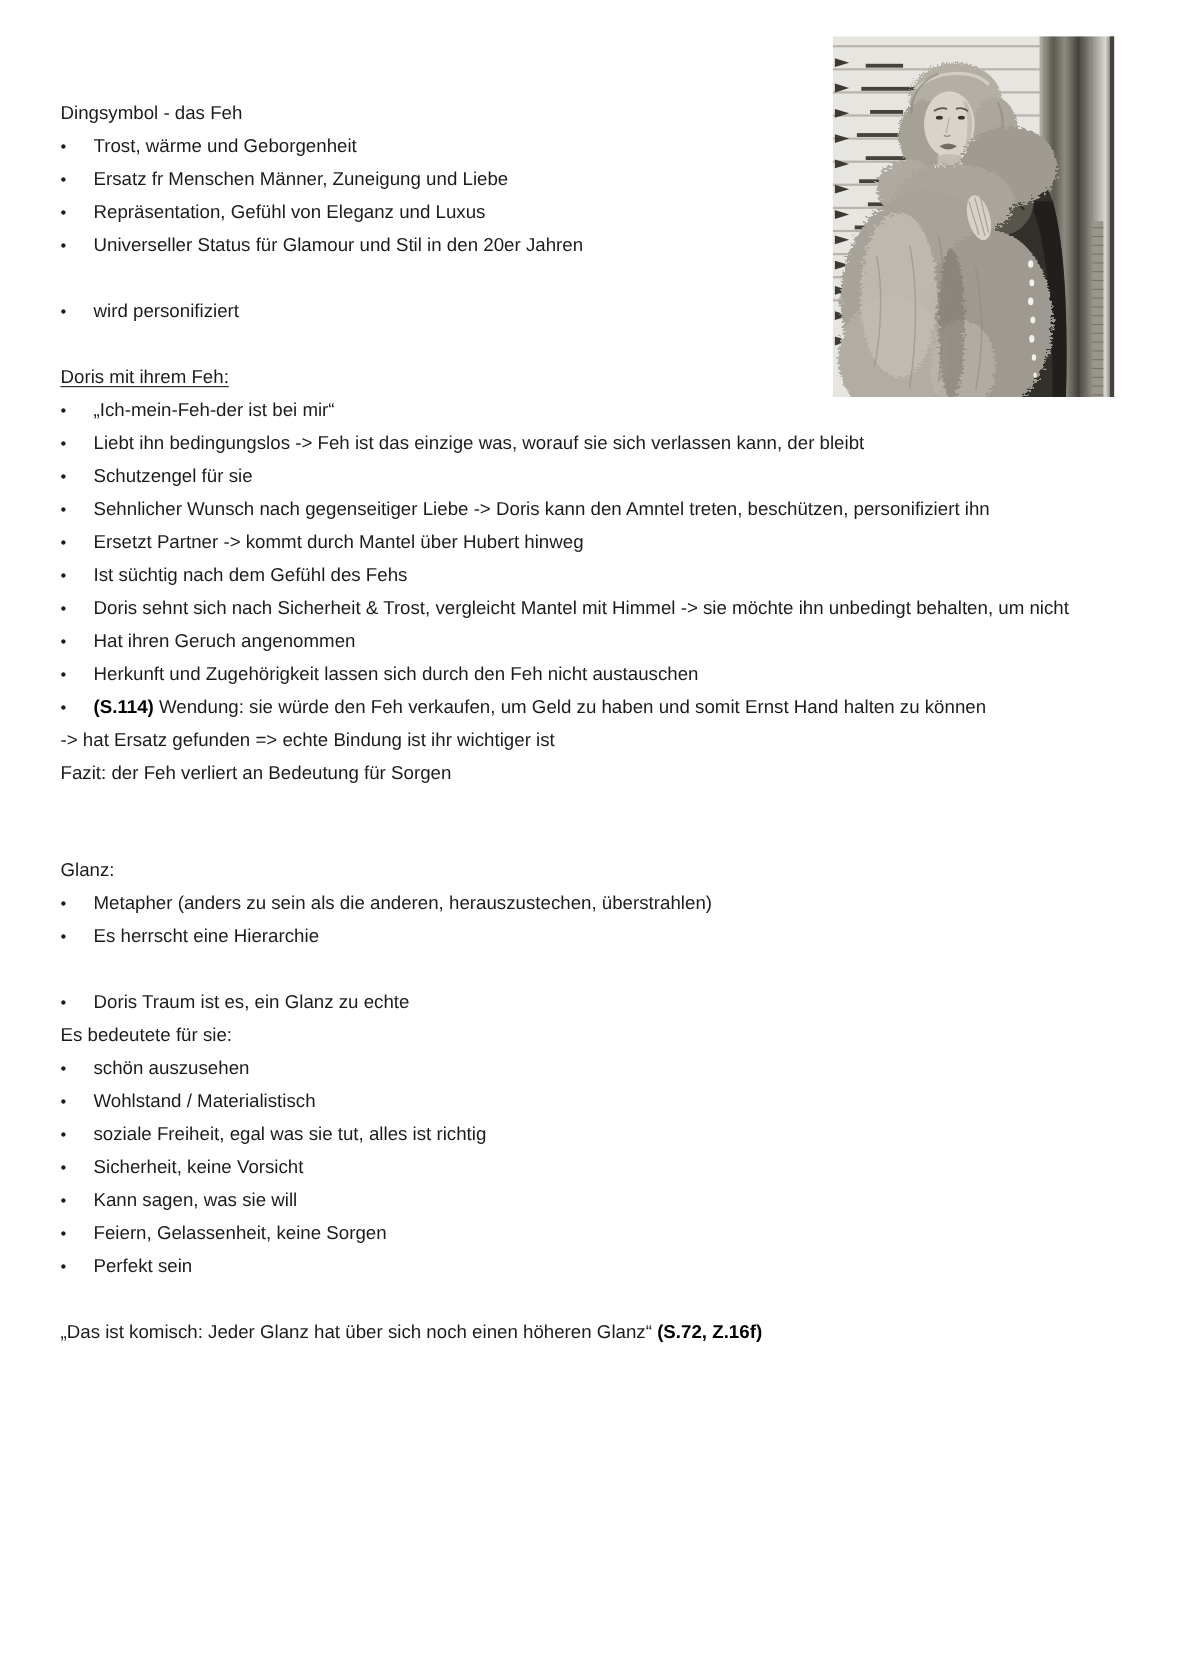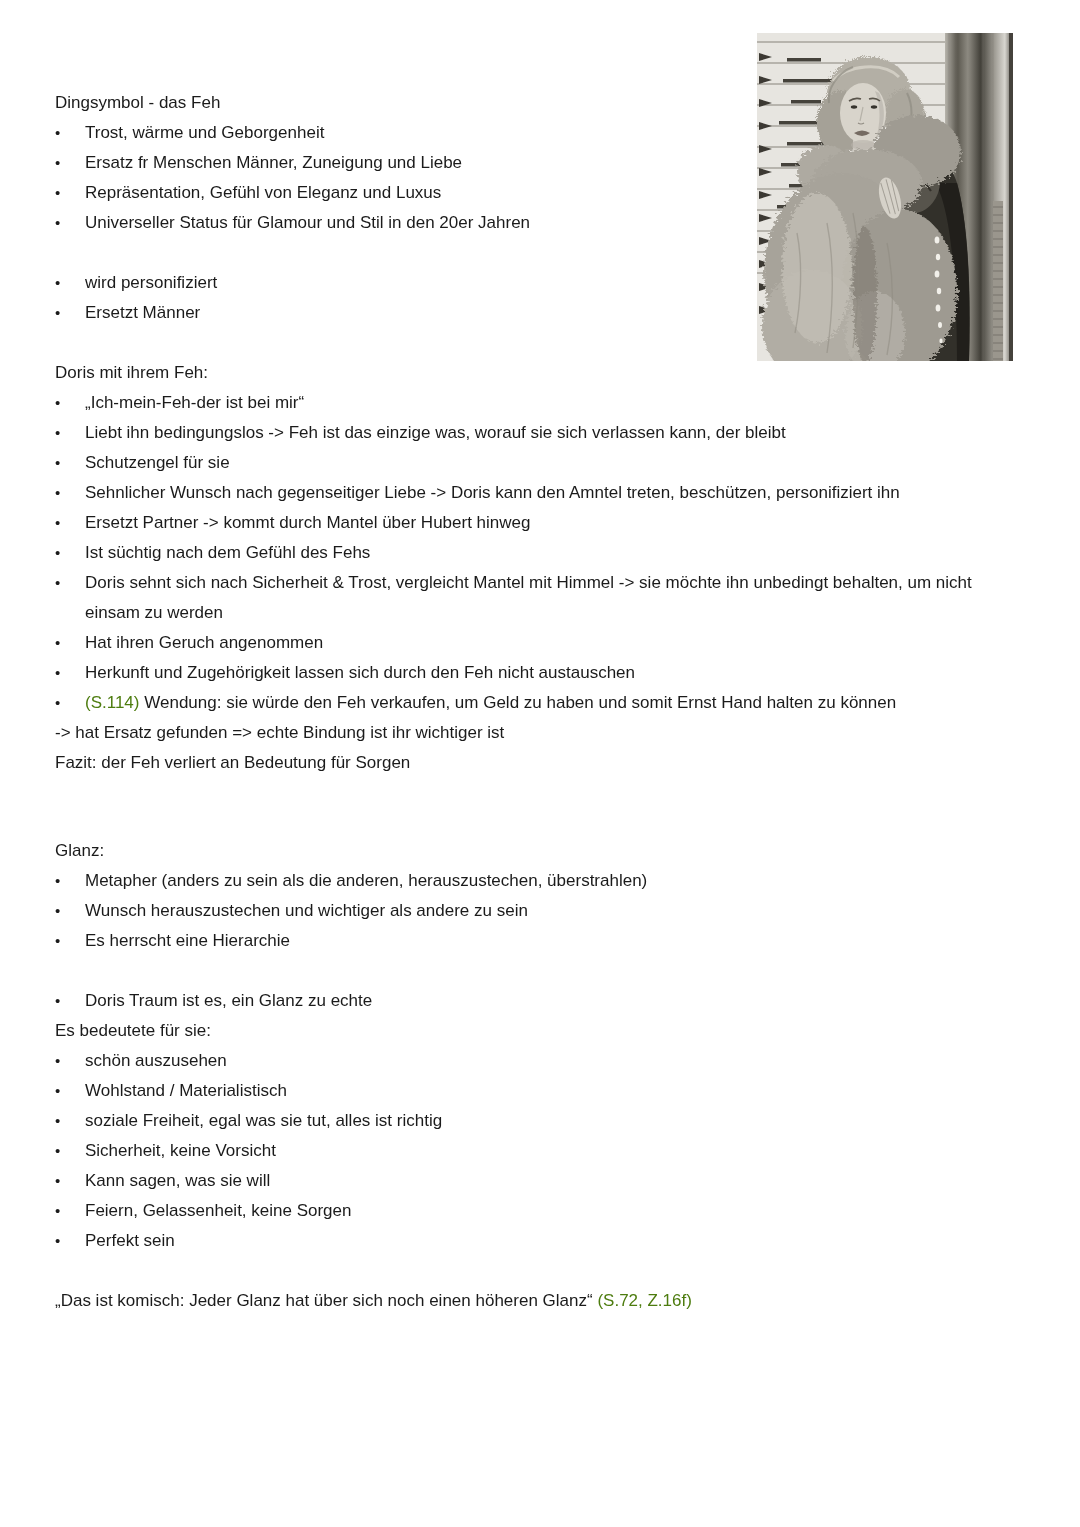--- a/index.html
+++ b/index.html
@@ -5,23 +5,23 @@
   html,body{margin:0;padding:0;}
   body{
     width:1080px;height:1527px;background:#ffffff;position:relative;
     font-family:"Liberation Sans","DejaVu Sans",sans-serif;
     overflow:hidden;
   }
   .content{position:absolute;left:55px;top:0;padding-top:88px;}
   .line{height:30px;line-height:30px;font-size:17px;color:#1b1b1b;white-space:nowrap;}
   .line .dot{display:inline-block;width:30px;font-size:15px;color:#1b1b1b;}
   .bold{font-weight:normal;}
-  .u{text-underline-offset:3px;}
+  .u{text-decoration:underline;text-underline-offset:3px;}
   .indent{padding-left:30px;}
-  .red{color:#4d7c0f;}
+  .red{color:#000000;font-weight:bold;}
   .gap30{height:30px;}
   .gap58{height:58px;}
   .photo{position:absolute;left:757px;top:33px;width:256px;height:328px;}
   .photo svg{display:block;width:256px;height:328px;}
 </style>
 </head>
 <body>
 
 <div class="photo">
   <svg viewBox="0 0 256 328" preserveAspectRatio="none">
@@ -193,46 +193,43 @@
   <div class="line bold">Dingsymbol - das Feh</div>
 
   <div class="line"><span class="dot">•</span><span>Trost, wärme und Geborgenheit</span></div>
   <div class="line"><span class="dot">•</span><span>Ersatz fr Menschen Männer, Zuneigung und Liebe</span></div>
   <div class="line"><span class="dot">•</span><span>Repräsentation, Gefühl von Eleganz und Luxus</span></div>
   <div class="line"><span class="dot">•</span><span>Universeller Status für Glamour und Stil in den 20er Jahren</span></div>
 
   <div class="gap30"></div>
 
   <div class="line"><span class="dot">•</span><span>wird personifiziert</span></div>
-  <div class="line"><span class="dot">•</span><span>Ersetzt Männer</span></div>
 
   <div class="gap30"></div>
 
   <div class="line"><span class="u">Doris mit ihrem Feh:</span></div>
 
   <div class="line"><span class="dot">•</span><span>„Ich-mein-Feh-der ist bei mir“</span></div>
   <div class="line"><span class="dot">•</span><span>Liebt ihn bedingungslos -&gt; Feh ist das einzige was, worauf sie sich verlassen kann, der bleibt</span></div>
   <div class="line"><span class="dot">•</span><span>Schutzengel für sie</span></div>
   <div class="line"><span class="dot">•</span><span>Sehnlicher Wunsch nach gegenseitiger Liebe -&gt; Doris kann den Amntel treten, beschützen, personifiziert ihn</span></div>
   <div class="line"><span class="dot">•</span><span>Ersetzt Partner -&gt; kommt durch Mantel über Hubert hinweg</span></div>
   <div class="line"><span class="dot">•</span><span>Ist süchtig nach dem Gefühl des Fehs</span></div>
   <div class="line"><span class="dot">•</span><span>Doris sehnt sich nach Sicherheit &amp; Trost, vergleicht Mantel mit Himmel -&gt; sie möchte ihn unbedingt behalten, um nicht</span></div>
-  <div class="line indent">einsam zu werden</div>
   <div class="line"><span class="dot">•</span><span>Hat ihren Geruch angenommen</span></div>
   <div class="line"><span class="dot">•</span><span>Herkunft und Zugehörigkeit lassen sich durch den Feh nicht austauschen</span></div>
   <div class="line"><span class="dot">•</span><span class="red">(S.114)</span> <span>Wendung: sie würde den Feh verkaufen, um Geld zu haben und somit Ernst Hand halten zu können</span></div>
 
   <div class="line">-&gt; hat Ersatz gefunden =&gt; echte Bindung ist ihr wichtiger ist</div>
   <div class="line">Fazit: der Feh verliert an Bedeutung für Sorgen</div>
 
   <div class="gap58"></div>
 
   <div class="line bold">Glanz:</div>
   <div class="line"><span class="dot">•</span><span>Metapher (anders zu sein als die anderen, herauszustechen, überstrahlen)</span></div>
-  <div class="line"><span class="dot">•</span><span>Wunsch herauszustechen und wichtiger als andere zu sein</span></div>
   <div class="line"><span class="dot">•</span><span>Es herrscht eine Hierarchie</span></div>
 
   <div class="gap30"></div>
 
   <div class="line"><span class="dot">•</span><span>Doris Traum ist es, ein Glanz zu echte</span></div>
   <div class="line">Es bedeutete für sie:</div>
   <div class="line"><span class="dot">•</span><span>schön auszusehen</span></div>
   <div class="line"><span class="dot">•</span><span>Wohlstand / Materialistisch</span></div>
   <div class="line"><span class="dot">•</span><span>soziale Freiheit, egal was sie tut, alles ist richtig</span></div>
   <div class="line"><span class="dot">•</span><span>Sicherheit, keine Vorsicht</span></div>

